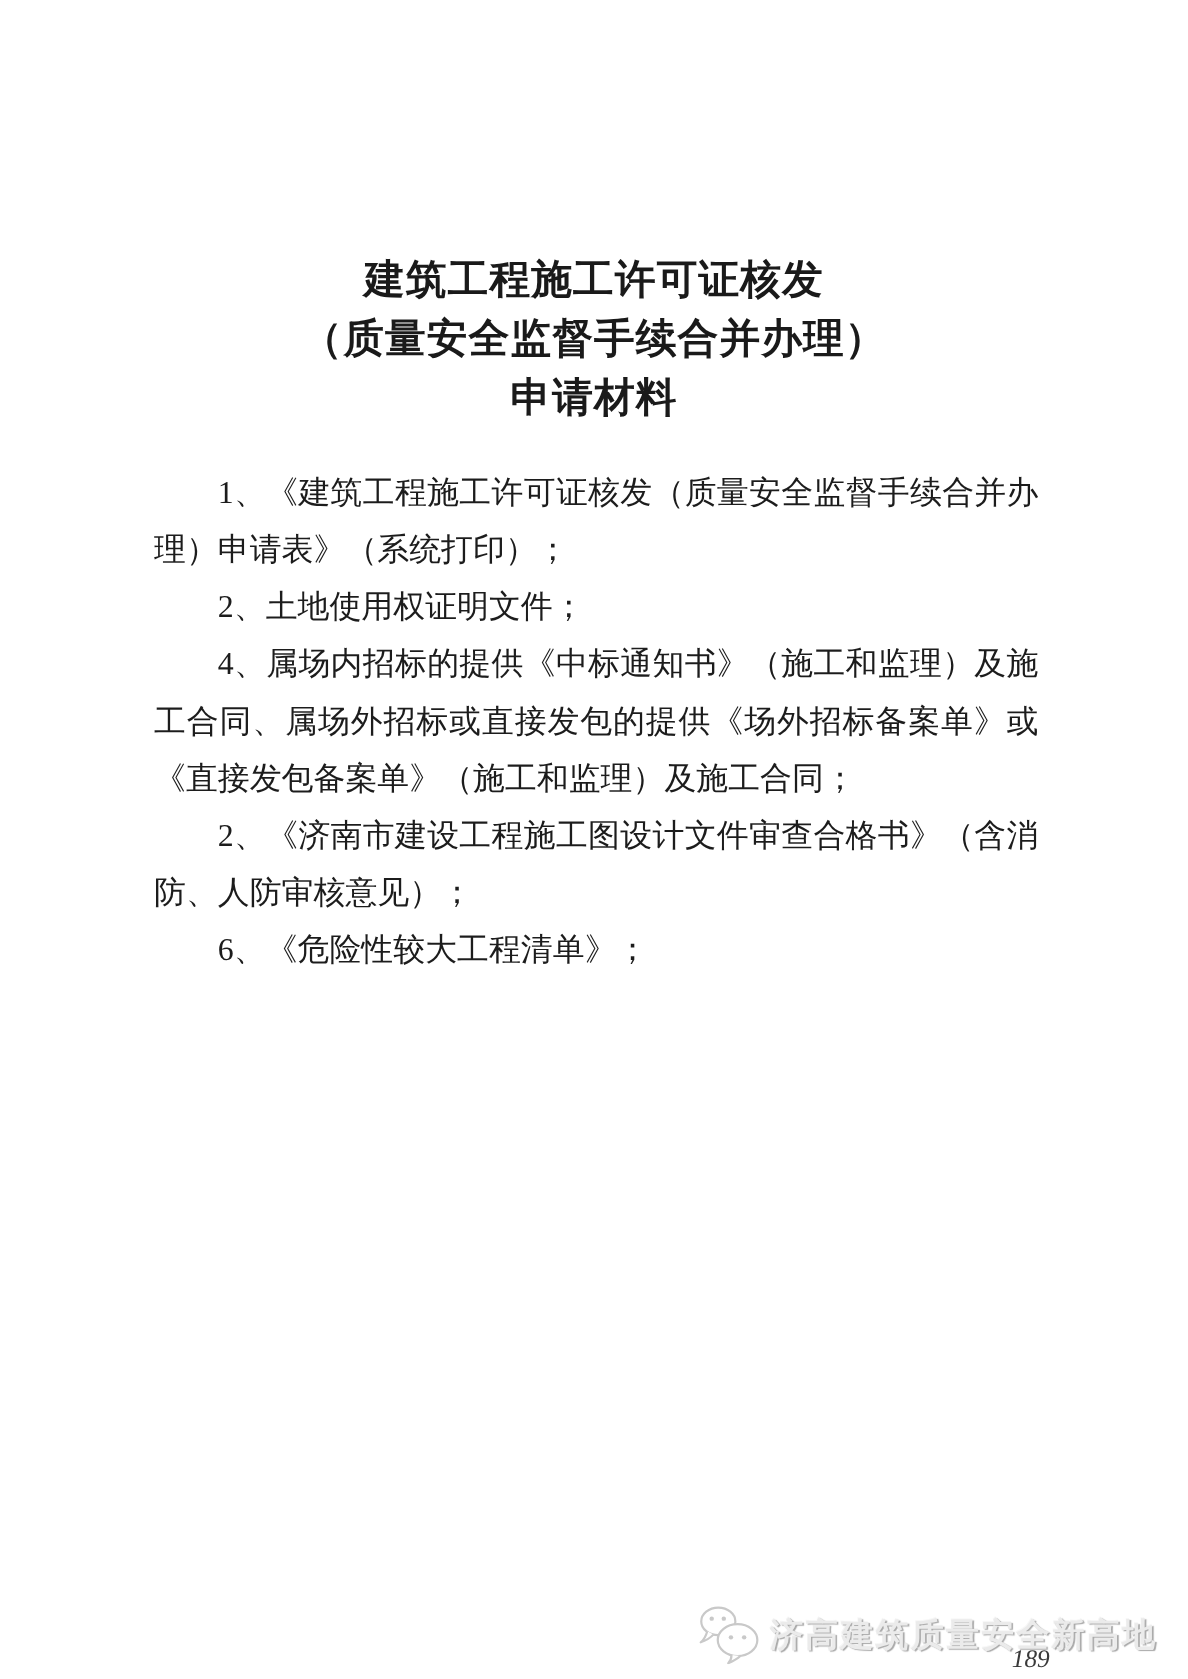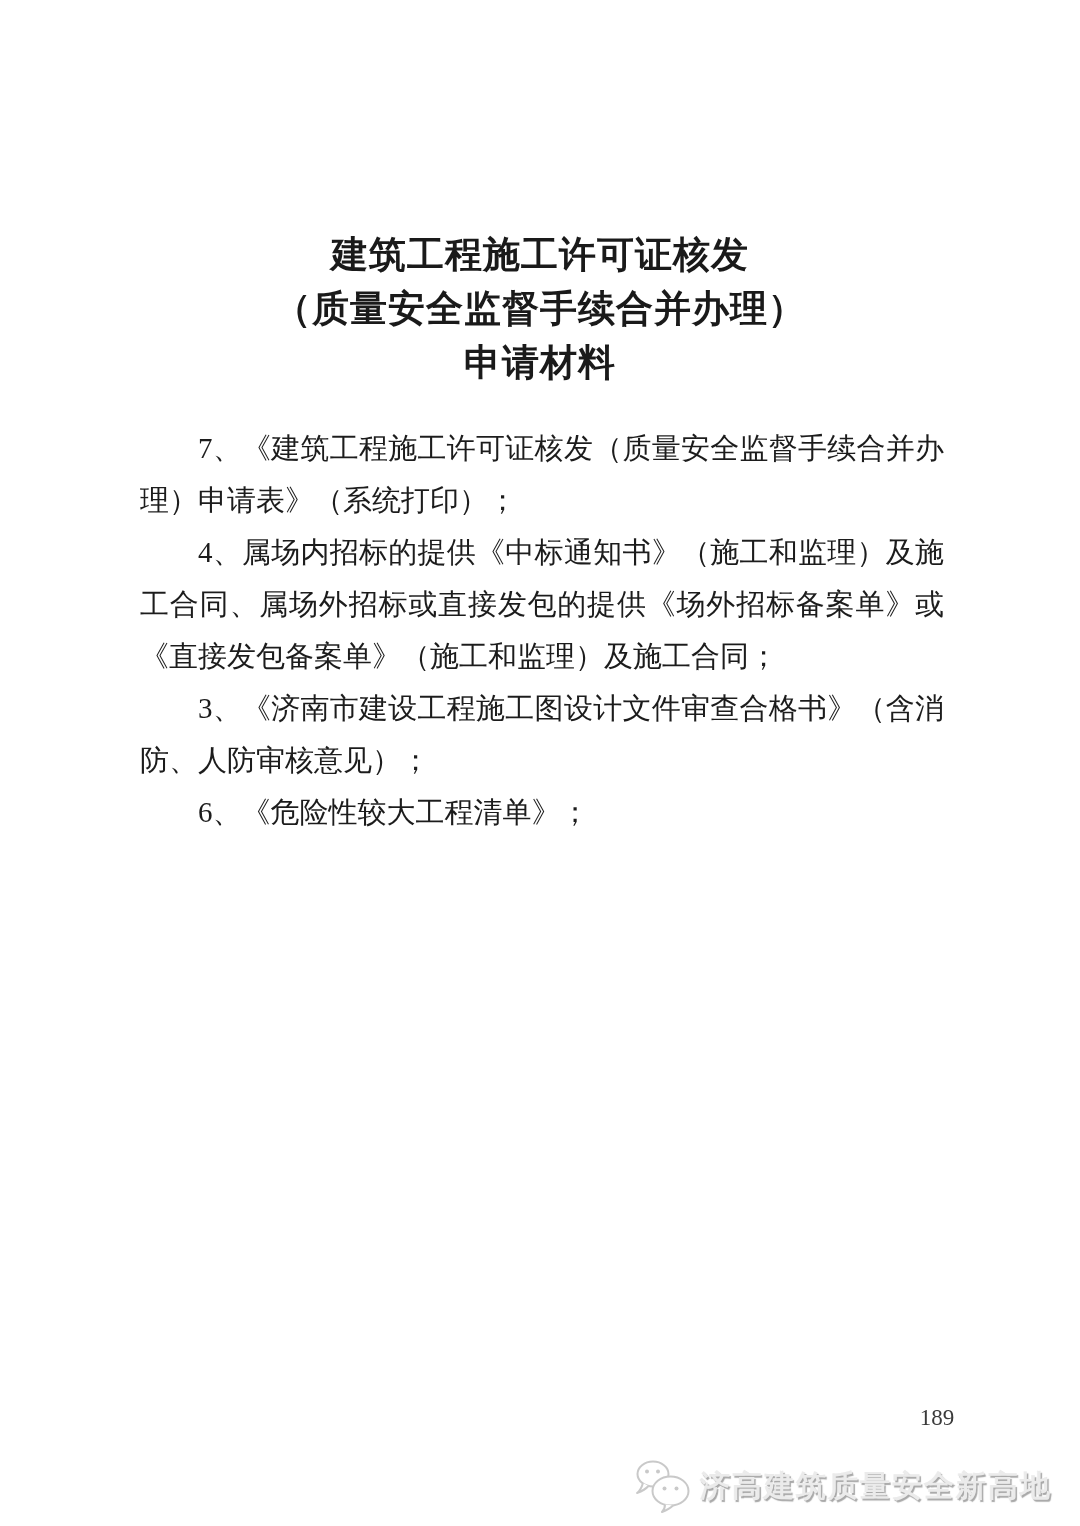--- a/index.html
+++ b/index.html
@@ -36,26 +36,27 @@
     text-align: justify;
     color: #1c1c1c;
   }
   .content p {
     margin: 0;
     padding: 0;
     text-indent: 2em;
   }
   .page-number {
     position: absolute;
-    top: 1399px;
+    top: 1489px;
     left: 908px;
     width: 58px;
     text-align: center;
     font-size: 23px;
     color: #3a3a3a;
+    font-style: italic;
   }
   .watermark {
     position: absolute;
     top: 1453px;
     right: 28px;
     display: flex;
     align-items: center;
     gap: 8px;
     white-space: nowrap;
   }
@@ -75,23 +76,24 @@
 
 <div class="page">
 
   <header class="title-block">
     <div class="title-line">建筑工程施工许可证核发</div>
     <div class="title-line">（质量安全监督手续合并办理）</div>
     <div class="title-line">申请材料</div>
   </header>
 
   <main class="content">
-    <p>7、《建筑工程施工许可证核发（质量安全监督手续合并办理）申请表》（系统打印）；</p>
+    <p>1、《建筑工程施工许可证核发（质量安全监督手续合并办理）申请表》（系统打印）；</p>
+    <p>2、土地使用权证明文件；</p>
     <p>4、属场内招标的提供《中标通知书》（施工和监理）及施工合同、属场外招标或直接发包的提供《场外招标备案单》或《直接发包备案单》（施工和监理）及施工合同；</p>
-    <p>3、《济南市建设工程施工图设计文件审查合格书》（含消防、人防审核意见）；</p>
+    <p>2、《济南市建设工程施工图设计文件审查合格书》（含消防、人防审核意见）；</p>
     <p>6、《危险性较大工程清单》；</p>
   </main>
 
   <div class="page-number">189</div>
 
   <div class="watermark">
     <span class="wm-icon">
       <svg width="58" height="54" viewBox="0 0 58 54" xmlns="http://www.w3.org/2000/svg">
 
         <ellipse cx="19" cy="15" rx="15.5" ry="12.5" fill="#ffffff" stroke="#c9c9c9" stroke-width="2"></ellipse>

